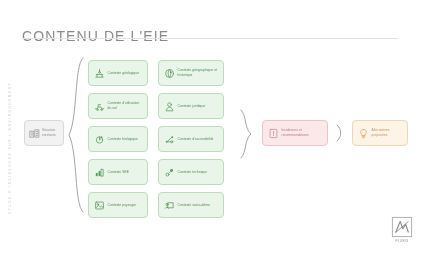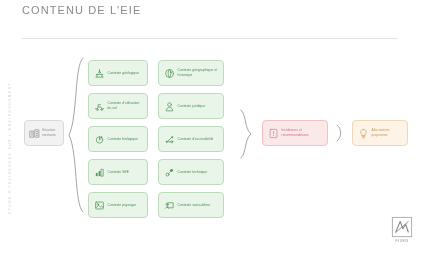--- a/index.html
+++ b/index.html
@@ -5,22 +5,22 @@
   html,body{margin:0;padding:0;}
   body{
     width:423px;height:254px;
     background:#ffffff;
     font-family:"Liberation Sans", sans-serif;
     overflow:hidden;
     position:relative;
   }
   
   #slide-title{
-    position:absolute;left:22px;top:4px;
-    font-size:11px;letter-spacing:1.1px;
+    position:absolute;left:22px;top:28px;
+    font-size:14px;letter-spacing:1.1px;
     color:#8a8a8a;font-weight:400;
     white-space:nowrap;
   }
   #title-rule{
     position:absolute;left:22px;top:38px;width:376px;height:1px;
     background:#e3e3e3;
   }
   
   #left-rail{
     position:absolute;left:3px;top:58px;

